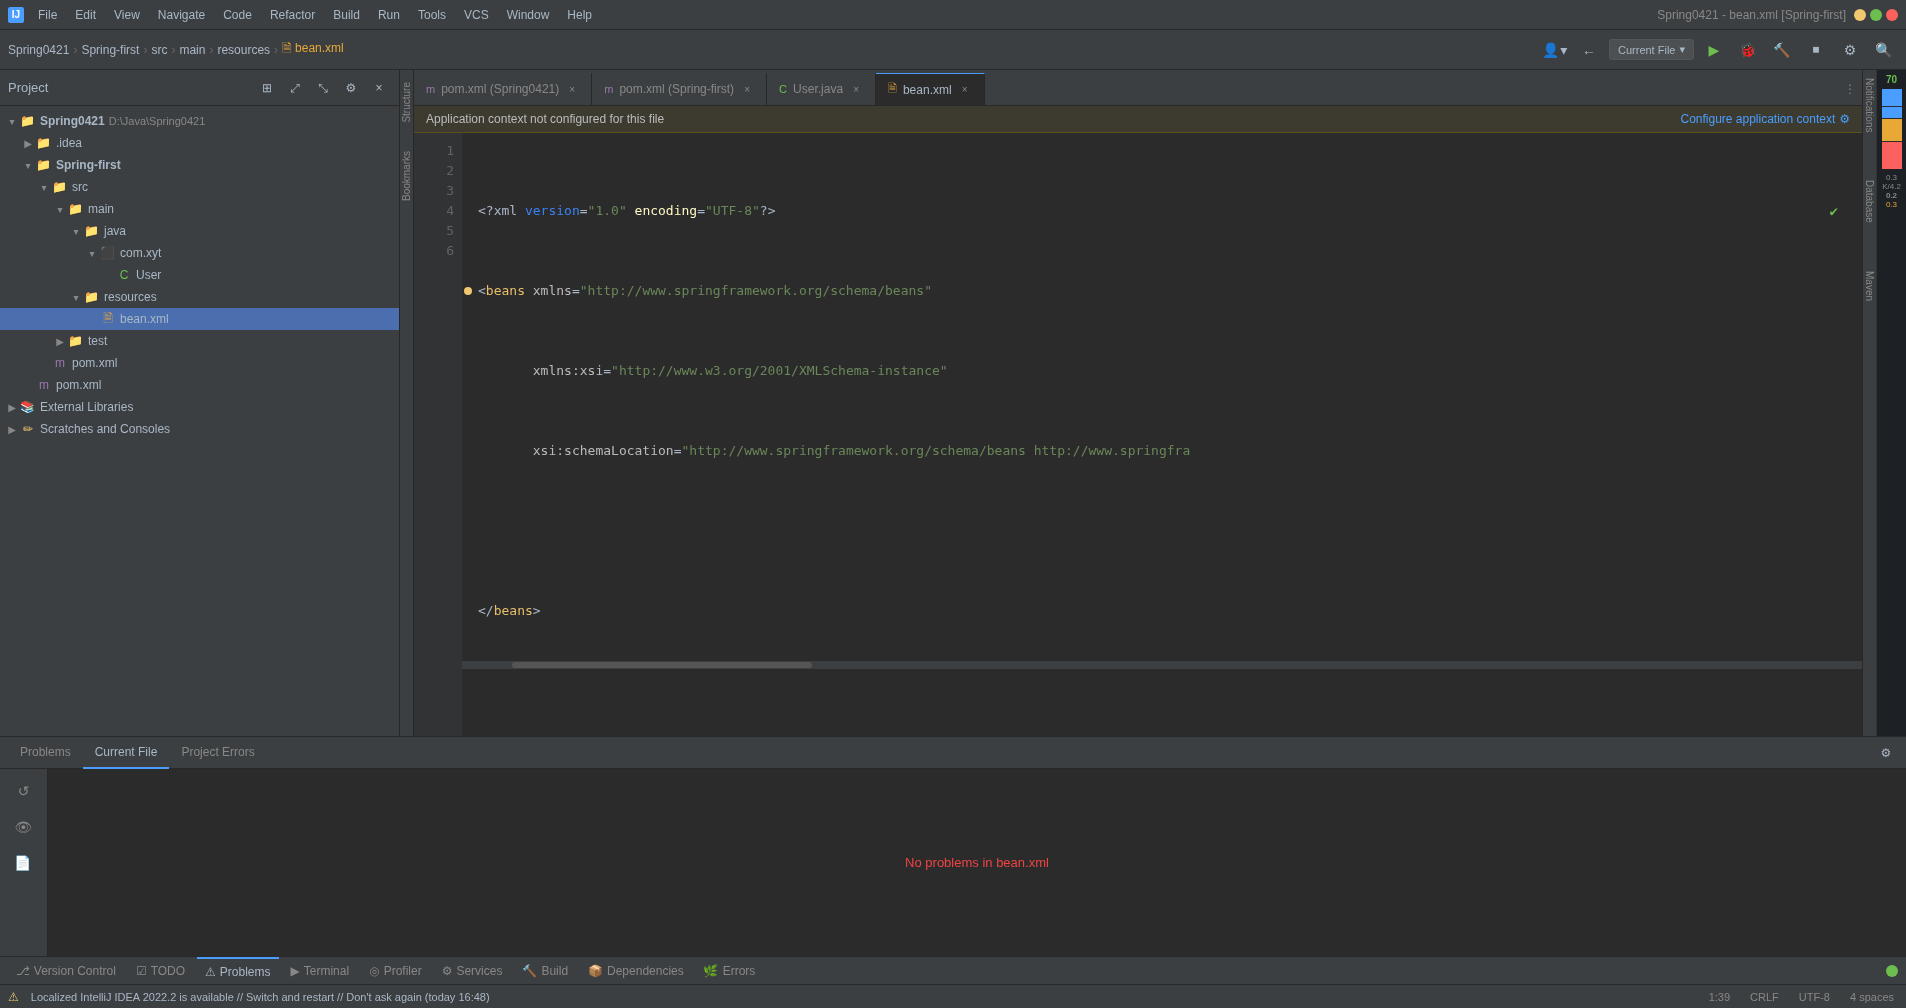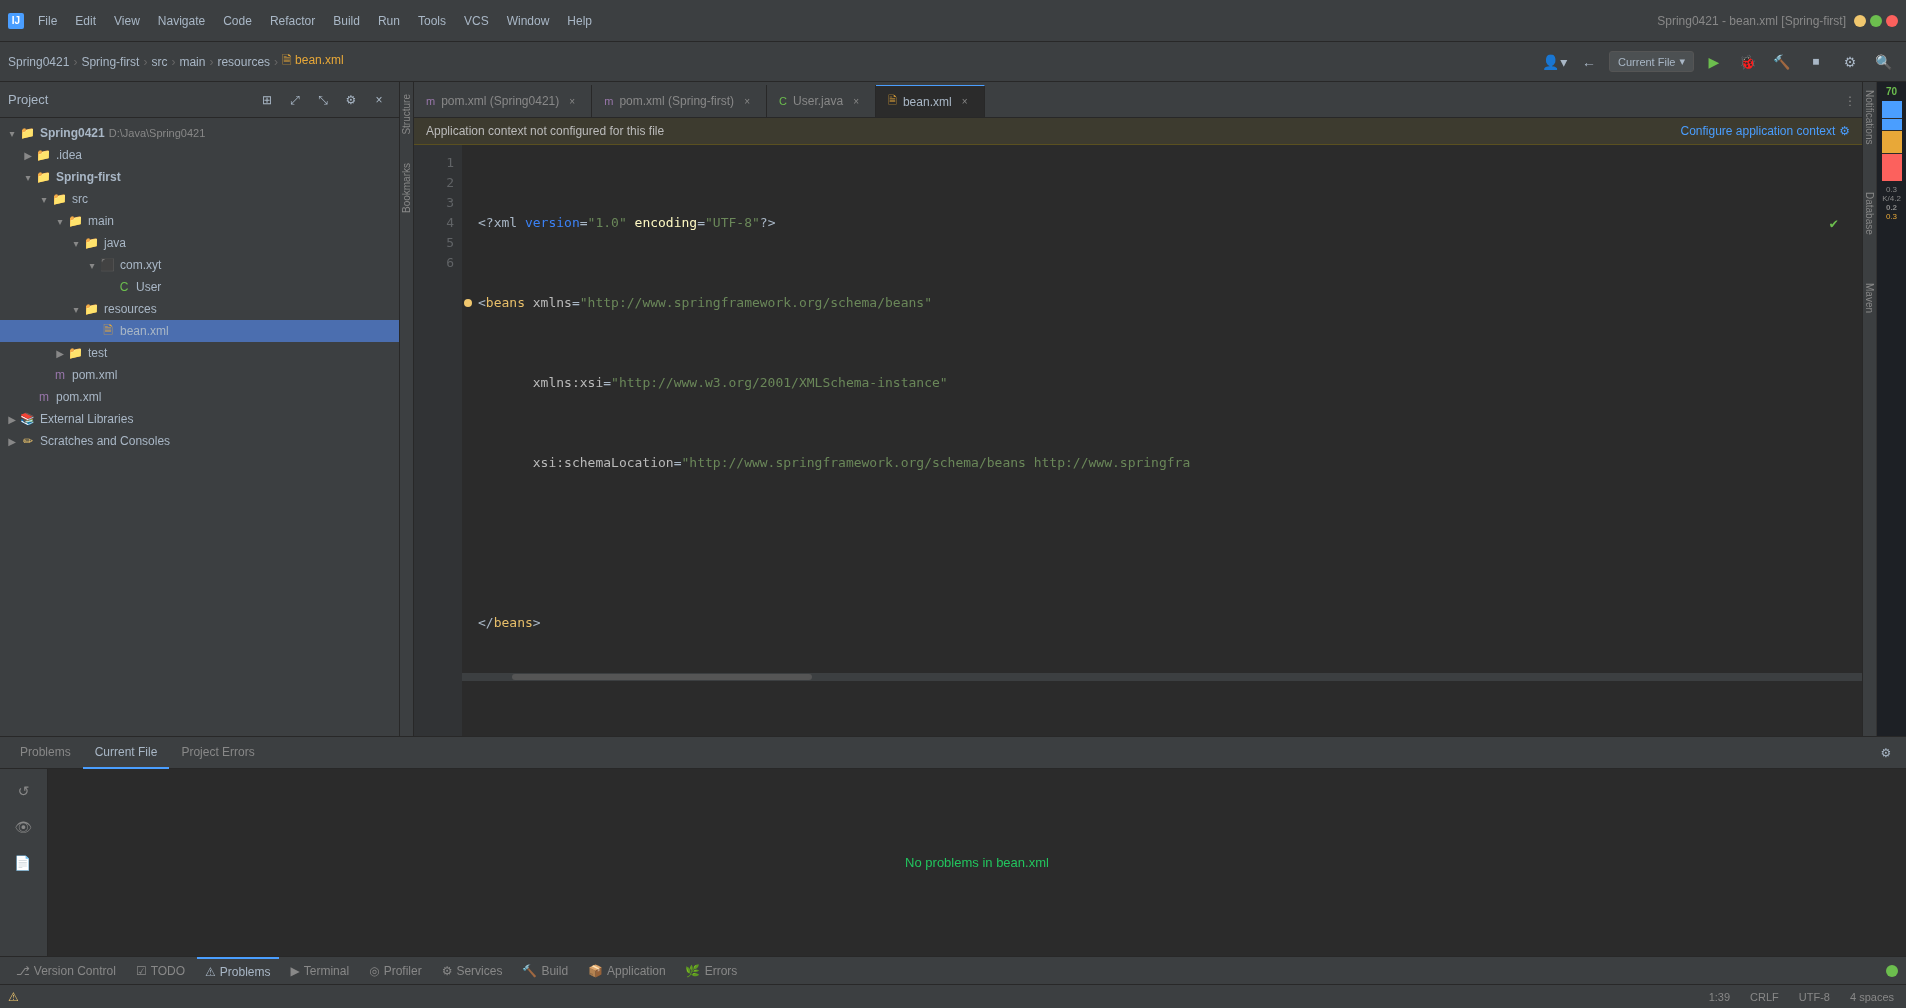--- a/index.html
+++ b/index.html
@@ -1,19 +1,19 @@
 <!DOCTYPE html>
 <html><head>
   <meta charset="utf-8">
   <style>
     * { margin: 0; padding: 0; box-sizing: border-box; }
     body { font-family: 'Segoe UI', Arial, sans-serif; font-size: 12px; background: #2b2b2b; color: #a9b7c6; overflow: hidden; width: 1906px; height: 1008px; display: flex; flex-direction: column; }
 
     
-    .title-bar { height: 42px; background: #3c3f41; display: flex; align-items: center; padding: 0 8px; border-bottom: 1px solid #282828; flex-shrink: 0; }
+    .title-bar { height: 30px; background: #3c3f41; display: flex; align-items: center; padding: 0 8px; border-bottom: 1px solid #282828; flex-shrink: 0; }
     .title-bar-icon { width: 16px; height: 16px; margin-right: 6px; background: #4a9eff; border-radius: 2px; display: flex; align-items: center; justify-content: center; font-size: 10px; color: white; font-weight: bold; }
     .title-bar-menu { display: flex; gap: 2px; flex: 1; }
     .title-bar-menu-item { padding: 2px 8px; color: #a9b7c6; cursor: pointer; font-size: 12px; }
     .title-bar-right { display: flex; align-items: center; gap: 8px; color: #888; font-size: 12px; }
     .title-bar-title { color: #888; font-size: 12px; }
     .title-bar-controls { display: flex; gap: 4px; }
     .title-bar-btn { width: 12px; height: 12px; border-radius: 50%; cursor: pointer; }
     .title-bar-btn.minimize { background: #f0c76e; }
     .title-bar-btn.maximize { background: #6cbe4e; }
     .title-bar-btn.close { background: #fc615d; }
@@ -73,21 +73,21 @@
     .scrollbar-thumb-h { height: 6px; width: 300px; background: #555; border-radius: 3px; margin-left: 50px; }
 
     
     .bottom-panel { height: 220px; background: #2b2b2b; border-top: 1px solid #282828; display: flex; flex-direction: column; flex-shrink: 0; }
     .bottom-tabs { height: 32px; background: #3c3f41; display: flex; align-items: center; padding: 0 8px; border-bottom: 1px solid #282828; gap: 0; }
     .bottom-tab { padding: 0 12px; height: 32px; display: flex; align-items: center; cursor: pointer; font-size: 12px; color: #888; border-bottom: 2px solid transparent; }
     .bottom-tab.active { color: #a9b7c6; border-bottom: 2px solid #4a9eff; }
     .bottom-content { flex: 1; display: flex; overflow: hidden; }
     .bottom-sidebar { width: 48px; background: #3c3f41; border-right: 1px solid #282828; display: flex; flex-direction: column; align-items: center; padding: 8px 4px; gap: 8px; }
     .bottom-sidebar-btn { width: 28px; height: 28px; display: flex; align-items: center; justify-content: center; cursor: pointer; border-radius: 3px; color: #888; font-size: 14px; }
-    .bottom-main { flex: 1; display: flex; align-items: center; justify-content: center; color: #22c55e; font-size: 13px; border-radius: 15px; }
+    .bottom-main { flex: 1; display: flex; align-items: center; justify-content: center; color: #ef4444; font-size: 13px; border-radius: 15px; }
 
     
     .status-bar { height: 24px; background: #3c3f41; display: flex; align-items: center; padding: 0 8px; border-top: 1px solid #282828; font-size: 11px; color: #888; flex-shrink: 0; gap: 8px; }
     .status-left { display: flex; align-items: center; gap: 12px; flex: 1; }
     .status-right { display: flex; align-items: center; gap: 12px; }
     .status-item { cursor: pointer; padding: 0 4px; }
     .status-update { color: #a9b7c6; cursor: pointer; flex: 1; }
 
     
     .notif-panel { width: 14px; background: #3c3f41; border-left: 1px solid #282828; display: flex; flex-direction: column; align-items: center; padding: 4px 0; flex-shrink: 0; }
@@ -414,34 +414,35 @@
   <div style="display:flex; align-items:center; cursor:pointer; padding:0 8px; height:28px; color:#888; font-size:12px; gap:4px;">
     <span>⚙</span>
     <span>Services</span>
   </div>
   <div style="display:flex; align-items:center; cursor:pointer; padding:0 8px; height:28px; color:#888; font-size:12px; gap:4px;">
     <span>🔨</span>
     <span>Build</span>
   </div>
   <div style="display:flex; align-items:center; cursor:pointer; padding:0 8px; height:28px; color:#888; font-size:12px; gap:4px;">
     <span>📦</span>
-    <span>Application</span>
+    <span>Dependencies</span>
   </div>
   <div style="display:flex; align-items:center; cursor:pointer; padding:0 8px; height:28px; color:#888; font-size:12px; gap:4px;">
     <span>🌿</span>
     <span>Errors</span>
   </div>
   <div style="margin-left:auto; display:flex; align-items:center;">
     <div style="width:12px;height:12px;background:#6cbe4e;border-radius:50%;"></div>
   </div>
 </div>
 
 <div class="status-bar">
   <div class="status-left">
     <span style="font-size:12px; color:#f0c76e;">⚠</span>
+    <span class="status-update">Localized IntelliJ IDEA 2022.2 is available // Switch and restart // Don't ask again (today 16:48)</span>
   </div>
   <div class="status-right">
     <span class="status-item">1:39</span>
     <span class="status-item">CRLF</span>
     <span class="status-item">UTF-8</span>
     <span class="status-item">4 spaces</span>
   </div>
 </div>
 
 </body></html>

